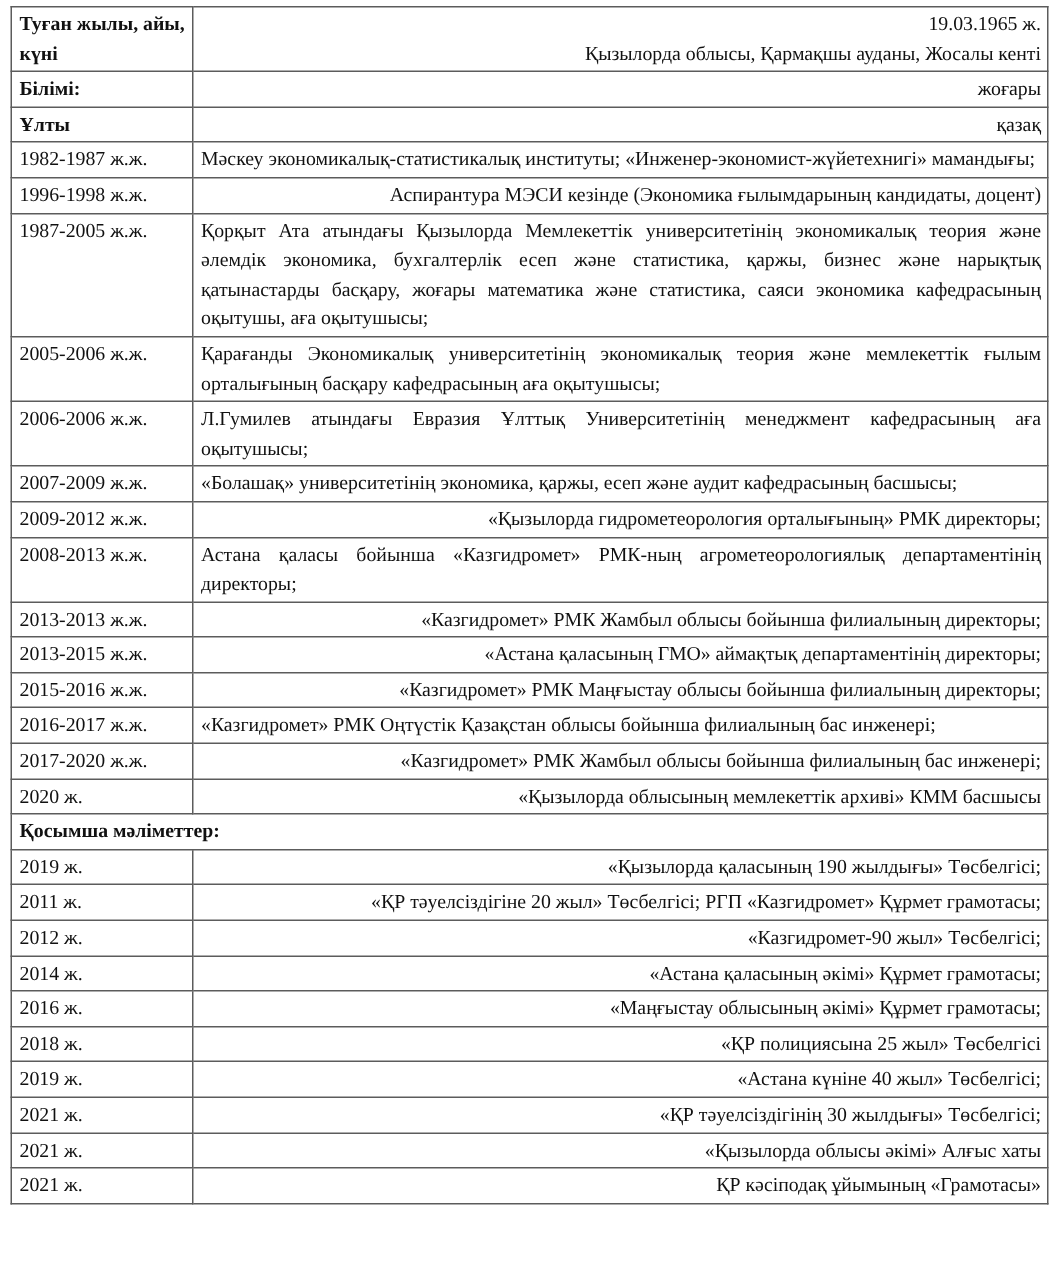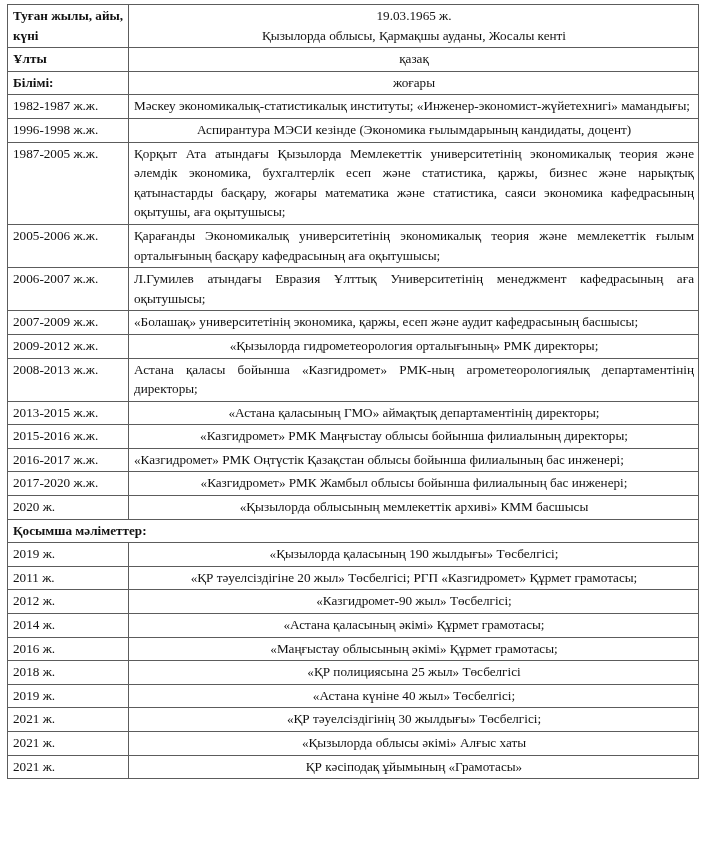--- a/index.html
+++ b/index.html
@@ -46,21 +46,21 @@
   }
   td.label.bold {
     font-weight: bold;
   }
   td.value {
     text-align: justify;
     text-justify: inter-word;
     hyphens: none;
   }
   td.value.nojust {
-    text-align: center;
+    text-align: right;
   }
   td.section {
     font-weight: bold;
     text-align: left;
     padding-top: 2px;
     padding-bottom: 3px;
     font-size: 13.6px;
   }
   
   td.value > span.para {
@@ -78,32 +78,32 @@
     </colgroup>
     <tbody>
         <tr>
           <td class="label bold">Туған жылы, айы, күні</td>
           <td class="value nojust">
             <span class="para">19.03.1965 ж.</span>
             <span class="para">Қызылорда облысы, Қармақшы ауданы, Жосалы кенті</span>
           </td>
         </tr>
         <tr>
+          <td class="label bold">Білімі:</td>
+          <td class="value nojust">
+            <span class="para">жоғары</span>
+          </td>
+        </tr>
+        <tr>
           <td class="label bold">Ұлты</td>
           <td class="value nojust">
             <span class="para">қазақ</span>
           </td>
         </tr>
         <tr>
-          <td class="label bold">Білімі:</td>
-          <td class="value nojust">
-            <span class="para">жоғары</span>
-          </td>
-        </tr>
-        <tr>
           <td class="label">1982-1987 ж.ж.</td>
           <td class="value">
             <span class="para">Мәскеу экономикалық-статистикалық институты; «Инженер-экономист-жүйетехнигі» мамандығы;</span>
           </td>
         </tr>
         <tr>
           <td class="label">1996-1998 ж.ж.</td>
           <td class="value nojust">
             <span class="para">Аспирантура МЭСИ кезінде (Экономика ғылымдарының кандидаты, доцент)</span>
           </td>
@@ -114,41 +114,47 @@
             <span class="para">Қорқыт Ата атындағы Қызылорда Мемлекеттік университетінің экономикалық теория және әлемдік экономика, бухгалтерлік есеп және статистика, қаржы, бизнес және нарықтық қатынастарды басқару, жоғары математика және статистика, саяси экономика кафедрасының оқытушы, аға оқытушысы;</span>
           </td>
         </tr>
         <tr>
           <td class="label">2005-2006 ж.ж.</td>
           <td class="value">
             <span class="para">Қарағанды Экономикалық университетінің экономикалық теория және мемлекеттік ғылым орталығының басқару кафедрасының аға оқытушысы;</span>
           </td>
         </tr>
         <tr>
-          <td class="label">2006-2007 ж.ж.</td>
+          <td class="label">2006-2006 ж.ж.</td>
           <td class="value">
             <span class="para">Л.Гумилев атындағы Евразия Ұлттық Университетінің менеджмент кафедрасының аға оқытушысы;</span>
           </td>
         </tr>
         <tr>
           <td class="label">2007-2009 ж.ж.</td>
           <td class="value">
             <span class="para">«Болашақ» университетінің экономика, қаржы, есеп және аудит кафедрасының басшысы;</span>
           </td>
         </tr>
         <tr>
           <td class="label">2009-2012 ж.ж.</td>
           <td class="value nojust">
             <span class="para">«Қызылорда гидрометеорология орталығының» РМК директоры;</span>
           </td>
         </tr>
         <tr>
           <td class="label">2008-2013 ж.ж.</td>
           <td class="value">
             <span class="para">Астана қаласы бойынша «Казгидромет» РМК-ның агрометеорологиялық департаментінің директоры;</span>
+          </td>
+        </tr>
+        <tr>
+          <td class="label">2013-2013 ж.ж.</td>
+          <td class="value nojust">
+            <span class="para">«Казгидромет» РМК Жамбыл облысы бойынша филиалының директоры;</span>
           </td>
         </tr>
         <tr>
           <td class="label">2013-2015 ж.ж.</td>
           <td class="value nojust">
             <span class="para">«Астана қаласының ГМО» аймақтық департаментінің директоры;</span>
           </td>
         </tr>
         <tr>
           <td class="label">2015-2016 ж.ж.</td>

